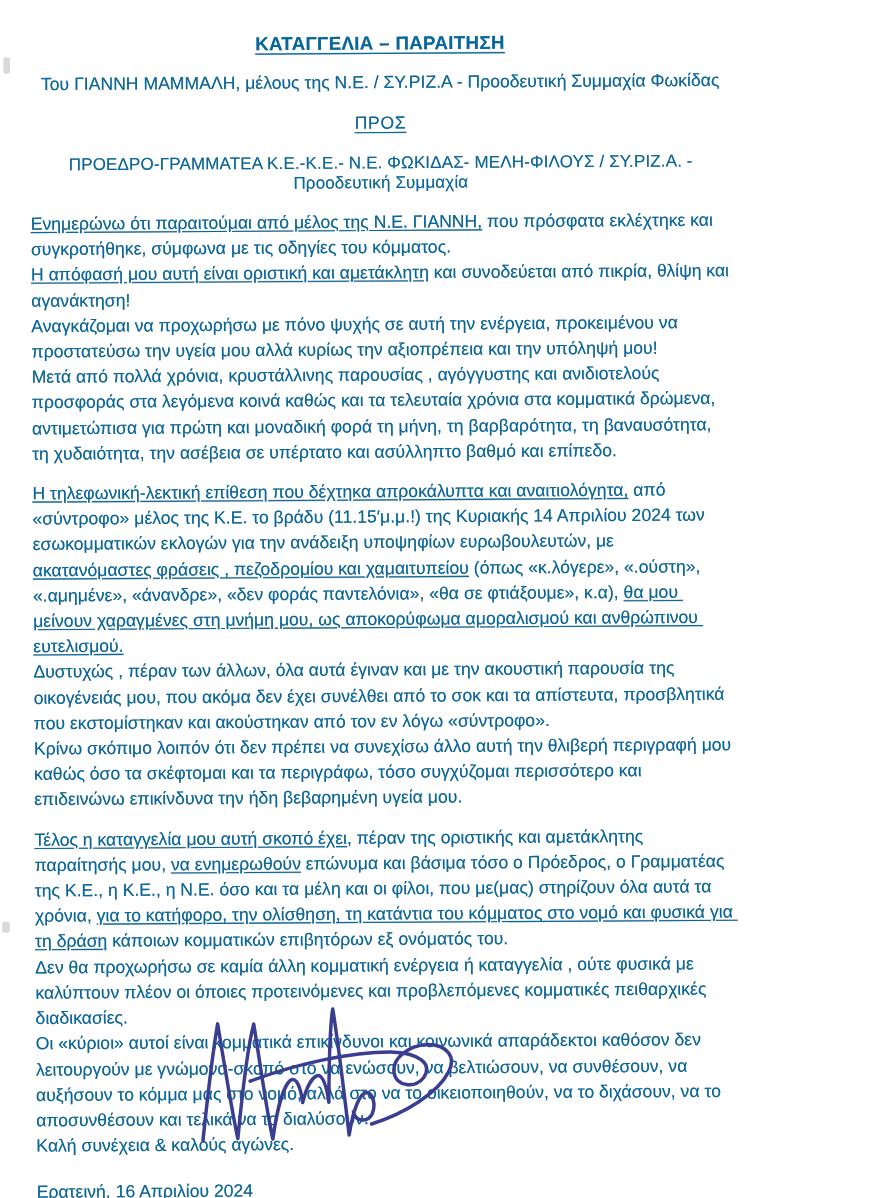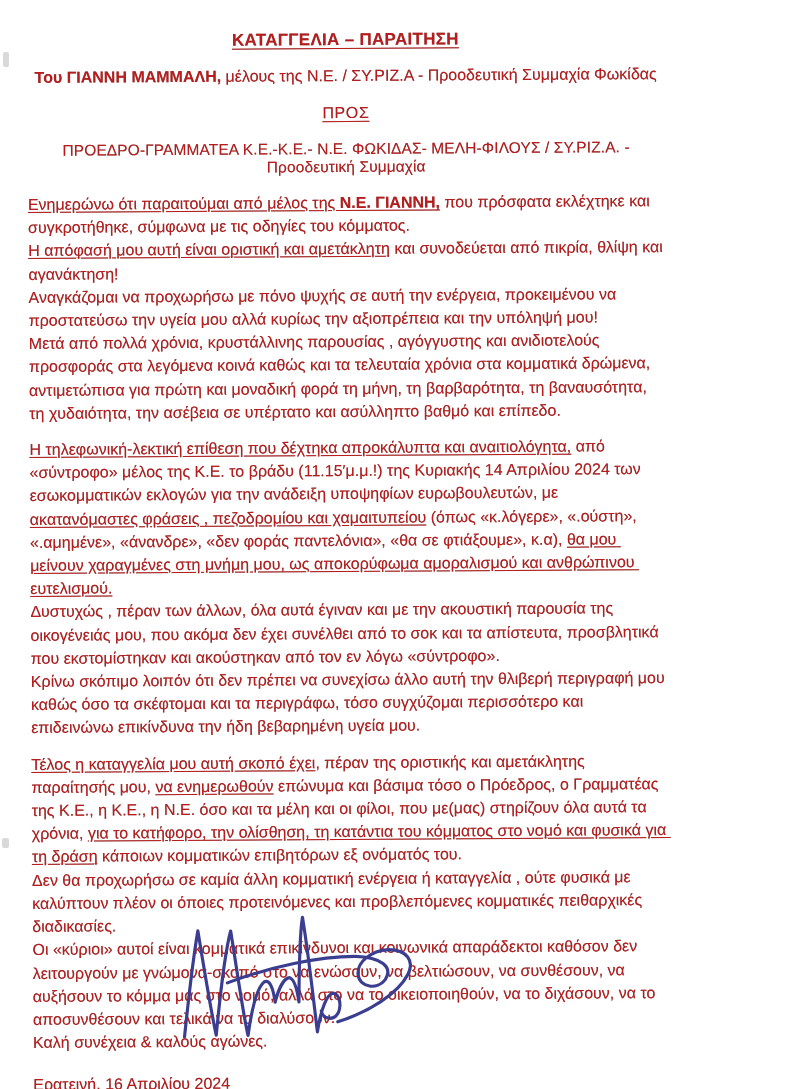--- a/index.html
+++ b/index.html
@@ -2,21 +2,21 @@
 <html lang="el"><head>
 <meta charset="utf-8">
 <style>
   html,body{margin:0;padding:0;background:#ffffff;}
   .page{
     position:relative;
     width:693px;height:1089px;
     background:#ffffff;
     overflow:hidden;
     font-family:"Liberation Sans", sans-serif;
-    color:#b91c1c;
+    color:#0369a1;
   }
   .sheet{
     position:absolute;inset:0;
     padding:24px 26px 0 30px;
     transform:rotate(-0.35deg);
     text-shadow:0 0 .4px rgba(20,20,20,.45);
   }
   .title{
     text-align:center;
     font-size:17px;font-weight:700;
@@ -31,21 +31,21 @@
     text-align:center;font-size:16px;margin-top:19px;
     text-decoration:underline;text-underline-offset:3px;letter-spacing:.6px;
   }
   .recipients{
     text-align:center;font-size:15.5px;margin-top:18px;letter-spacing:.1px;
   }
   .bodytext{margin-top:15px;font-size:16px;line-height:23.2px;}
   .para{margin:0;white-space:pre-wrap;}
   .para.gap{margin-top:13px;}
   .u{text-decoration:underline;text-underline-offset:2px;}
-  .b{font-weight:700;}
+  .b{font-weight:400;}
   .place-date{margin-top:22px;font-size:16px;}
   .salutation{margin-top:27px;font-size:16px;}
   .signer{margin-top:21px;font-size:16px;}
   .signature{
     position:absolute;left:172px;top:908px;
     width:258px;height:152px;
     transform:rotate(-3deg);
   }
   .artifact{
     position:absolute;background:#b9b9b9;border-radius:2px;opacity:.55;

